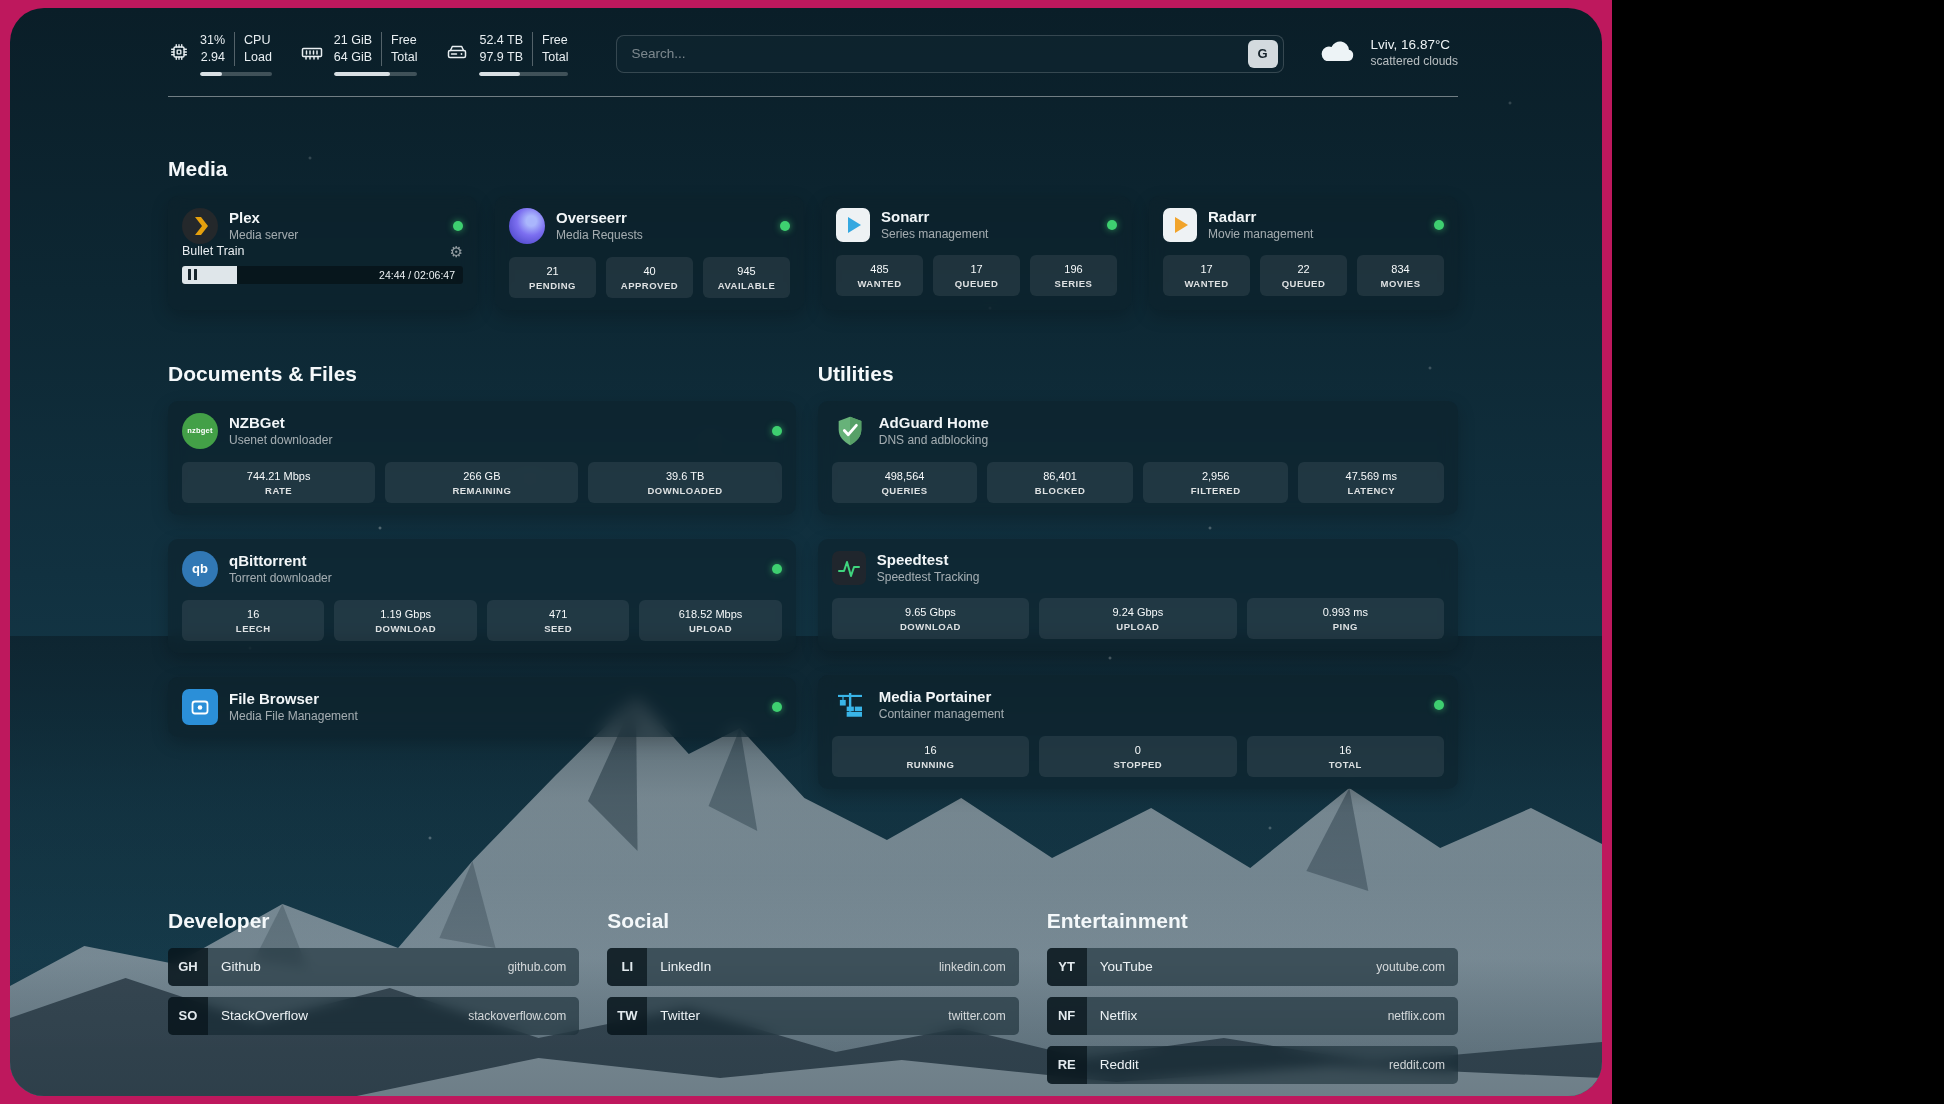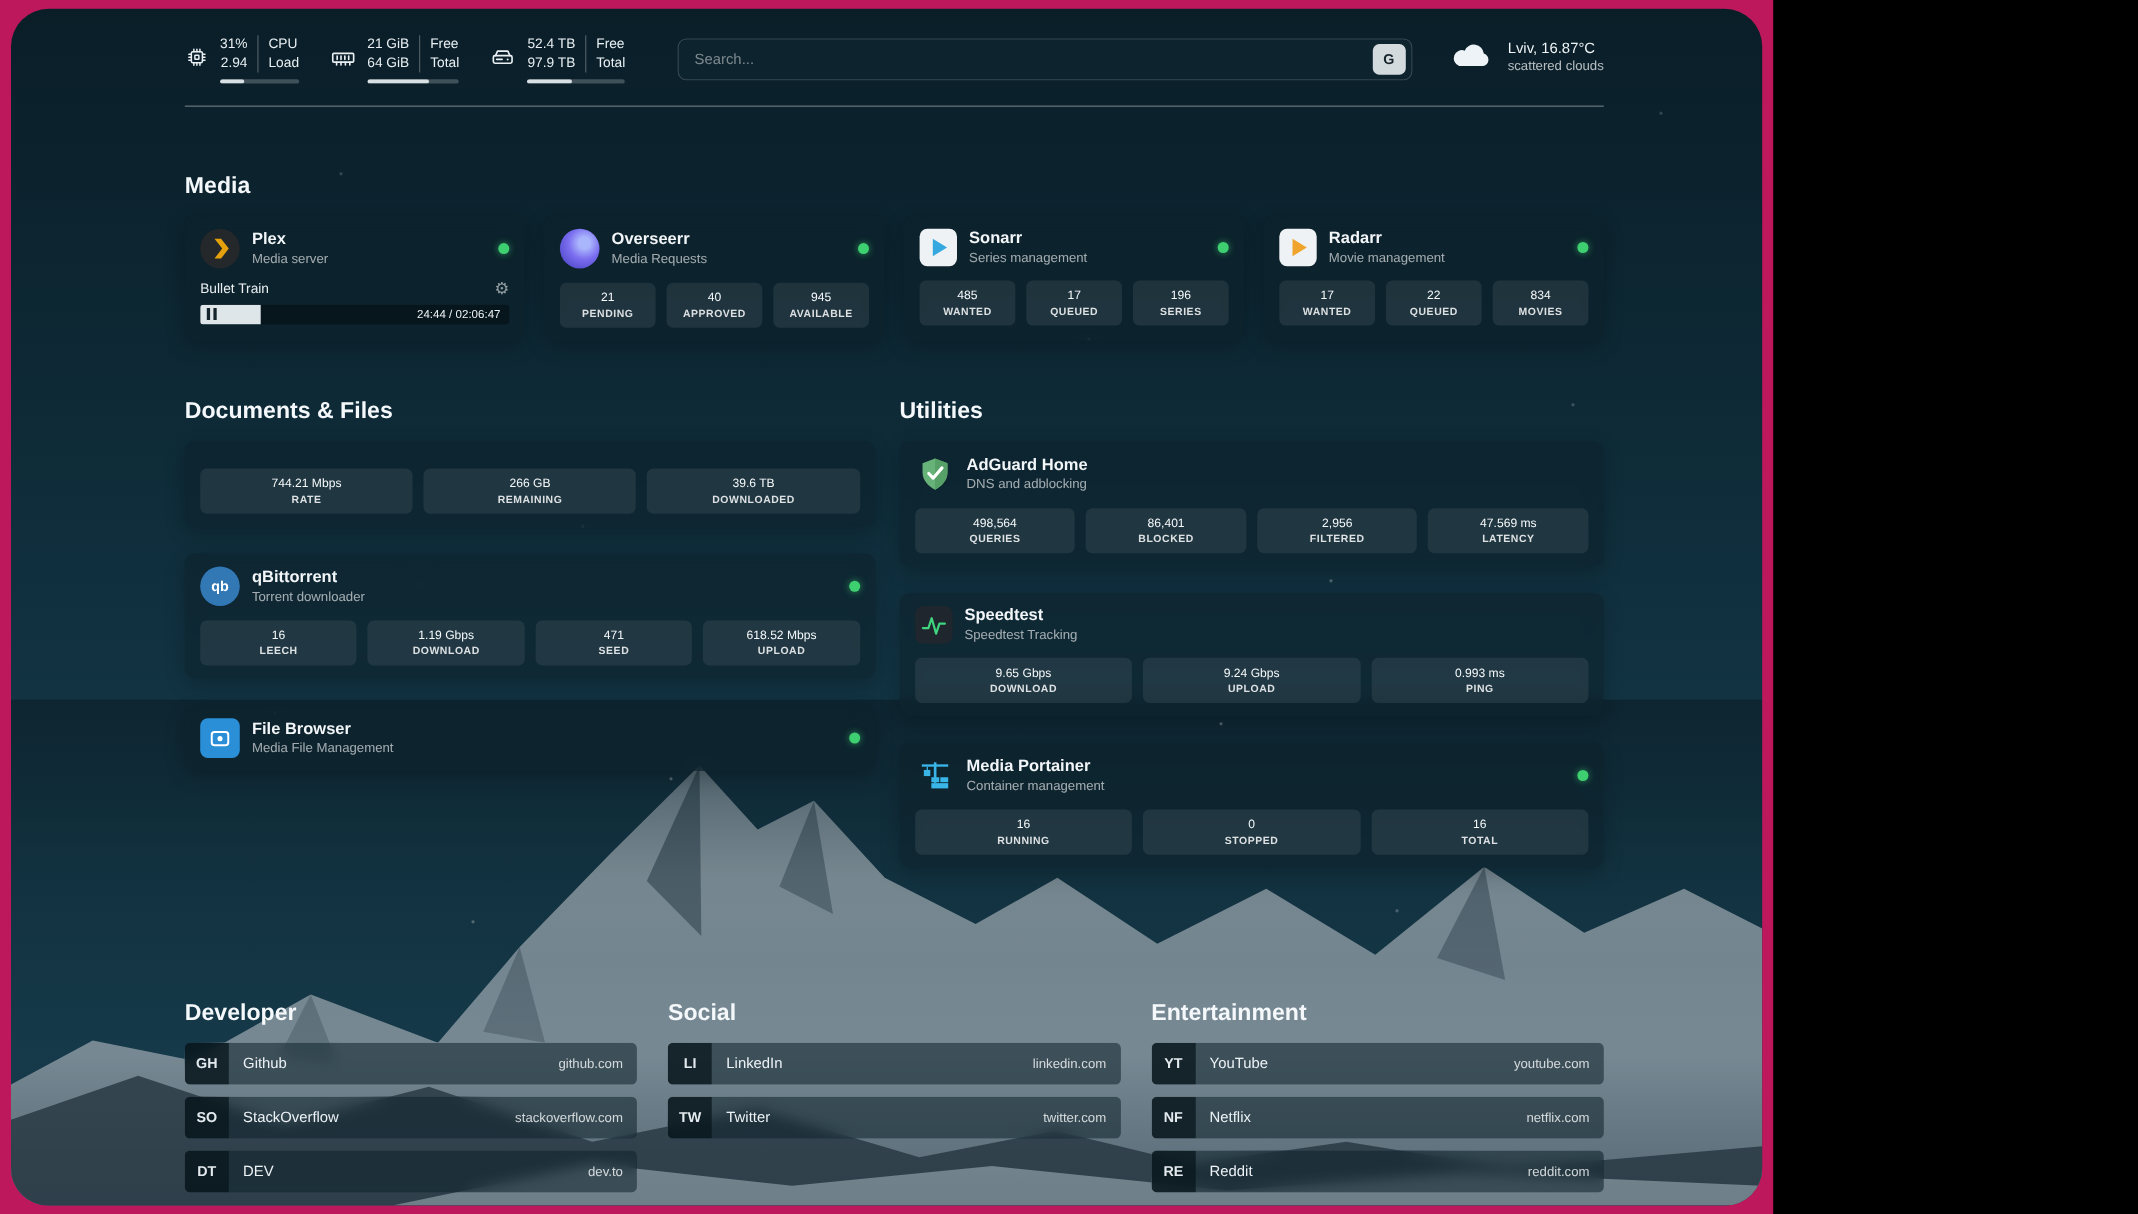--- a/index.html
+++ b/index.html
@@ -68,21 +68,21 @@
   .app-name { font-size:15px; font-weight:600; color:#f2f6f8; }
   .app-sub { font-size:12px; color:rgba(255,255,255,.62); margin-top:2px; }
   .dot { width:10px; height:10px; border-radius:50%; background:#3ecf70; margin-left:auto; box-shadow:0 0 7px rgba(62,207,112,.65); align-self:center; }
 
   .stats { display:flex; gap:10px; margin-top:13px; }
   .stat { flex:1; background:rgba(255,255,255,.08); border-radius:6px; padding:8px 4px 7px; text-align:center; }
   .stat-v { font-size:11px; color:#f7fafb; }
   .stat-l { font-size:9.5px; font-weight:700; letter-spacing:.5px; color:rgba(255,255,255,.85); margin-top:3px; }
 
   
-  .np-row { display:flex; align-items:center; justify-content:space-between; margin-top:11px; }
+  .np-row { display:flex; align-items:center; justify-content:space-between; }
   .np-title { font-size:12.5px; color:#e9eef1; }
   .gear-btn { background:none; border:none; color:rgba(255,255,255,.55); font-size:15px; cursor:pointer; line-height:1; }
   .np-bar { position:relative; height:18px; border-radius:3px; background:rgba(0,0,0,.38); margin-top:7px; overflow:hidden; }
   .np-fill { position:absolute; left:0; top:0; bottom:0; background:#dfe6ea; }
   .np-pause { position:absolute; left:6px; top:3.5px; display:flex; gap:2.5px; background:none; border:none; cursor:pointer; padding:0; }
   .np-pause span { width:3px; height:11px; background:#16242c; border-radius:.5px; }
   .np-time { position:absolute; right:8px; top:0; line-height:18px; font-size:10.5px; color:#eef3f5; }
 
   .mid-grid { display:grid; grid-template-columns:1fr 1.02fr; column-gap:22px; margin-top:52px; }
   .mid-grid .card { margin-bottom:24px; }
@@ -351,20 +351,30 @@
 
         </div>
       </div>
 
       <div class="mid-grid">
 
         <div class="col">
           <h2 class="sec-title">Documents &amp; Files</h2>
 
           <div class="card">
+            <div class="card-head">
+              <span class="app-icon i-nzbget">
+                <span>nzbget</span>
+              </span>
+              <div>
+                <div class="app-name">NZBGet</div>
+                <div class="app-sub">Usenet downloader</div>
+              </div>
+              <span class="dot"></span>
+            </div>
             <div class="stats">
               <div class="stat">
                 <div class="stat-v">744.21 Mbps</div>
                 <div class="stat-l">RATE</div>
               </div>
               <div class="stat">
                 <div class="stat-v">266 GB</div>
                 <div class="stat-l">REMAINING</div>
               </div>
               <div class="stat">
@@ -531,25 +541,20 @@
           <div class="bm-row">
             <span class="bm-abbr">GH</span>
             <span class="bm-name">Github</span>
             <span class="bm-url">github.com</span>
           </div>
           <div class="bm-row">
             <span class="bm-abbr">SO</span>
             <span class="bm-name">StackOverflow</span>
             <span class="bm-url">stackoverflow.com</span>
           </div>
-          <div class="bm-row">
-            <span class="bm-abbr">DT</span>
-            <span class="bm-name">DEV</span>
-            <span class="bm-url">dev.to</span>
-          </div>
         </div>
 
         <div>
           <h2 class="sec-title">Social</h2>
           <div class="bm-row">
             <span class="bm-abbr">LI</span>
             <span class="bm-name">LinkedIn</span>
             <span class="bm-url">linkedin.com</span>
           </div>
           <div class="bm-row">

